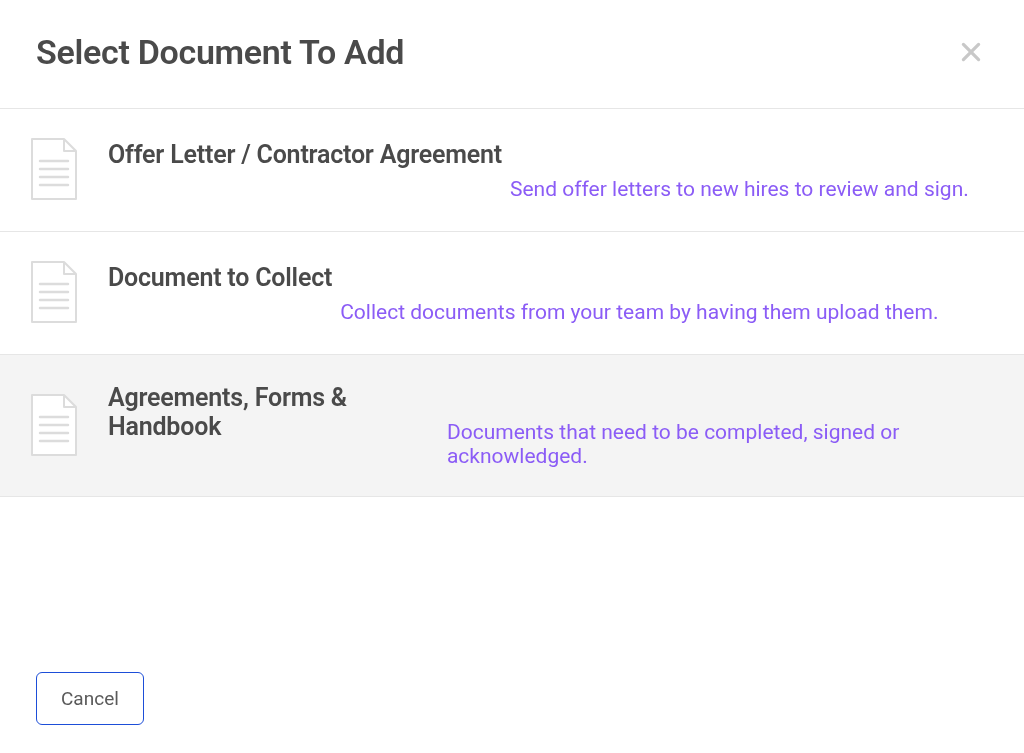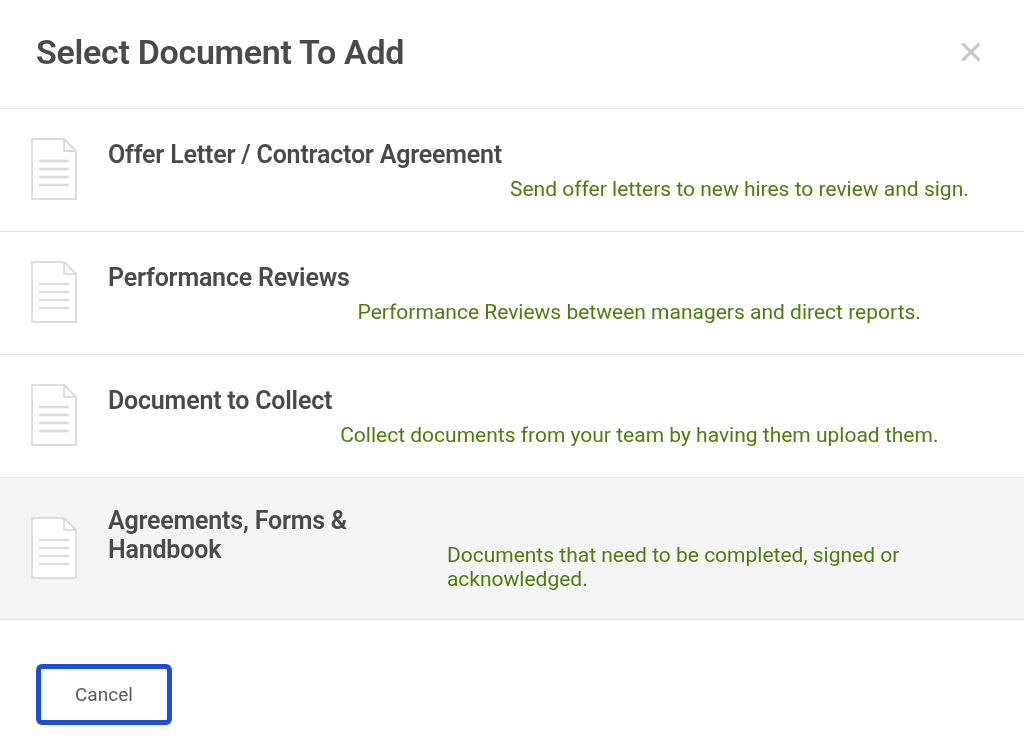--- a/index.html
+++ b/index.html
@@ -75,32 +75,32 @@
       gap: 8px;
     }
     .option-title {
       font-size: 25px;
       font-weight: 600;
       color: #4a4a4a;
       letter-spacing: -0.2px;
     }
     .option-description {
       font-size: 21px;
-      color: #4d7c0f;
+      color: #8b5cf6;
       font-weight: 400;
       margin-top: 37px;
     }
     .modal-footer {
       padding: 28px 36px;
     }
     .cancel-button {
       background: #ffffff;
-      border: 5px solid #1d4ed8;
+      border: 1px solid #1d4ed8;
       border-radius: 6px;
-      padding: 14px 34px;
+      padding: 14px 24px;
       font-size: 19px;
       color: #5a5a5a;
       cursor: pointer;
       font-family: inherit;
     }
   </style>
 </head>
 <body>
 
 <div class="modal">
@@ -124,34 +124,20 @@
         <line x1="12" y1="32" x2="40" y2="32" stroke="#dcdcdc" stroke-width="2.5" stroke-linecap="round"></line>
         <line x1="12" y1="40" x2="40" y2="40" stroke="#dcdcdc" stroke-width="2.5" stroke-linecap="round"></line>
         <line x1="12" y1="48" x2="40" y2="48" stroke="#dcdcdc" stroke-width="2.5" stroke-linecap="round"></line>
       </svg>
       <div class="option-text">
         <div class="option-title">Offer Letter / Contractor Agreement</div>
         <div class="option-description">Send offer letters to new hires to review and sign.</div>
       </div>
     </div>
 
-    <div class="option-item">
-      <svg class="doc-icon" viewBox="0 0 52 66">
-        <path d="M4 2 L36 2 L48 14 L48 62 L4 62 Z" fill="#ffffff" stroke="#dcdcdc" stroke-width="2" stroke-linejoin="round"></path>
-        <path d="M36 2 L36 14 L48 14" fill="none" stroke="#dcdcdc" stroke-width="2" stroke-linejoin="round"></path>
-        <line x1="12" y1="24" x2="40" y2="24" stroke="#dcdcdc" stroke-width="2.5" stroke-linecap="round"></line>
-        <line x1="12" y1="32" x2="40" y2="32" stroke="#dcdcdc" stroke-width="2.5" stroke-linecap="round"></line>
-        <line x1="12" y1="40" x2="40" y2="40" stroke="#dcdcdc" stroke-width="2.5" stroke-linecap="round"></line>
-        <line x1="12" y1="48" x2="40" y2="48" stroke="#dcdcdc" stroke-width="2.5" stroke-linecap="round"></line>
-      </svg>
-      <div class="option-text">
-        <div class="option-title">Performance Reviews</div>
-        <div class="option-description">Performance Reviews between managers and direct reports.</div>
-      </div>
-    </div>
 
     <div class="option-item">
       <svg class="doc-icon" viewBox="0 0 52 66">
         <path d="M4 2 L36 2 L48 14 L48 62 L4 62 Z" fill="#ffffff" stroke="#dcdcdc" stroke-width="2" stroke-linejoin="round"></path>
         <path d="M36 2 L36 14 L48 14" fill="none" stroke="#dcdcdc" stroke-width="2" stroke-linejoin="round"></path>
         <line x1="12" y1="24" x2="40" y2="24" stroke="#dcdcdc" stroke-width="2.5" stroke-linecap="round"></line>
         <line x1="12" y1="32" x2="40" y2="32" stroke="#dcdcdc" stroke-width="2.5" stroke-linecap="round"></line>
         <line x1="12" y1="40" x2="40" y2="40" stroke="#dcdcdc" stroke-width="2.5" stroke-linecap="round"></line>
         <line x1="12" y1="48" x2="40" y2="48" stroke="#dcdcdc" stroke-width="2.5" stroke-linecap="round"></line>
       </svg>

